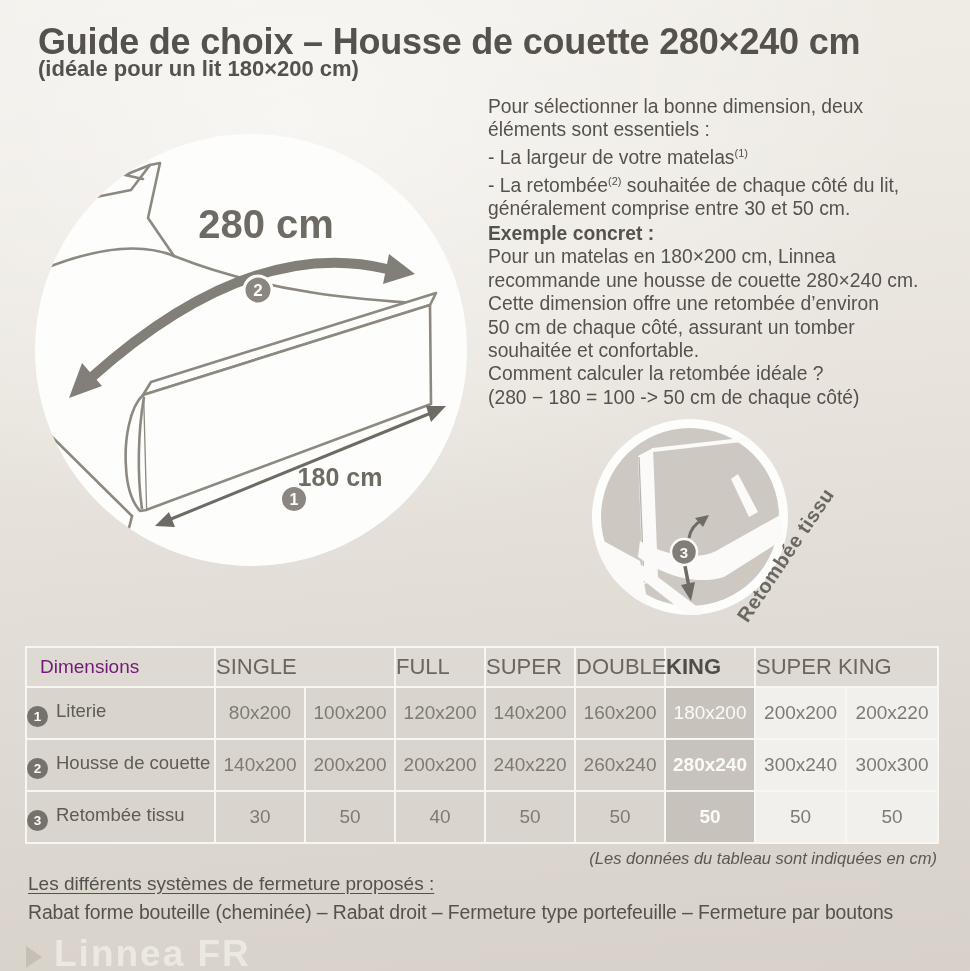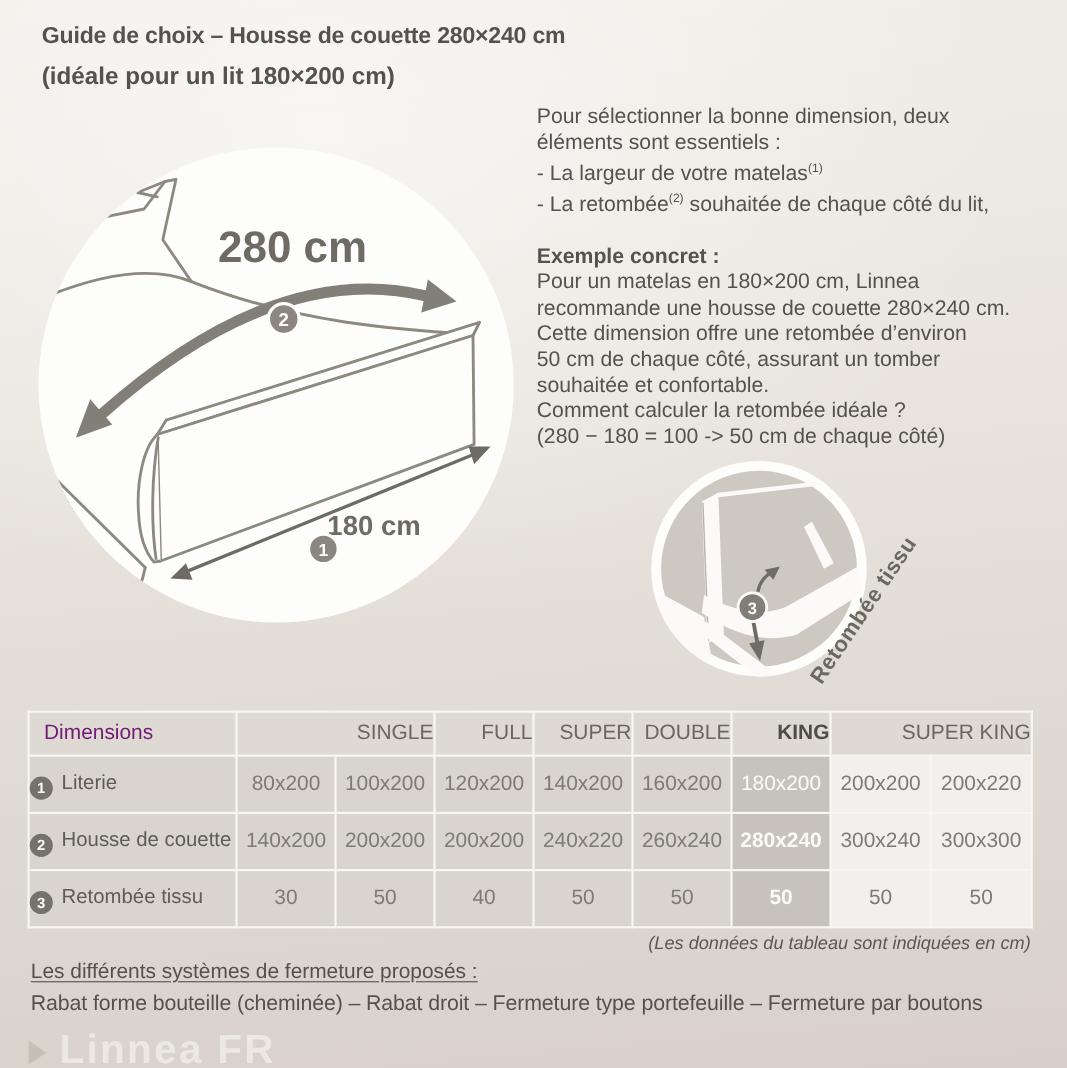--- a/index.html
+++ b/index.html
@@ -6,42 +6,42 @@
   html,body { background:#cfcac2; }
   .page {
     position:relative; width:970px; height:971px; overflow:hidden;
     font-family:"Liberation Sans", sans-serif;
     background:
       radial-gradient(ellipse 900px 600px at 30% 12%, rgba(255,255,255,0.55), rgba(255,255,255,0) 70%),
       linear-gradient(175deg, #f1eee8 0%, #e9e5de 40%, #ddd8d1 75%, #d7d1c9 100%);
     color:#56524d;
   }
   .abs { position:absolute; }
-  h1.title { left:38px; top:21px; font-size:21px; font-weight:700; color:#55514c; letter-spacing:-0.2px;text-align:right; }
+  h1.title { left:38px; top:21px; font-size:36px; font-weight:700; color:#55514c; letter-spacing:-0.2px;text-align:right; }
   h2.subtitle { left:38px; top:56px; font-size:22px; font-weight:700; color:#55514c; }
   .textblock { left:488px; width:470px; font-size:19.3px; line-height:23.4px; color:#55514c; }
   .textblock.intro { top:95px; }
   .textblock.example { top:222px; }
   .tline { white-space:nowrap; }
   .tline.bold { font-weight:700; }
   sup { font-size:11px; }
 
   
   .big-circle { left:35px; top:134px; width:432px; height:432px; border-radius:50%; background:#fdfdfb; }
   .big-circle svg, .small-circle svg { display:block; width:100%; height:100%; }
 
   
   .small-circle { left:592px; top:419px; width:196px; height:196px; border-radius:50%; background:#fdfdfb; }
   .rotated-label { left:697px; top:543px; width:180px; height:26px; text-align:center;
     transform:rotate(-56deg); font-size:20px; font-weight:700; color:#6b6761; letter-spacing:0.5px; }
 
   
   table.sizes { position:absolute; left:25px; top:646px; width:912px; border-collapse:collapse; table-layout:fixed; }
   table.sizes th, table.sizes td { border:2px solid #f8f6f1; }
-  table.sizes thead th { height:40px; background:#dedad3; color:#6b6660; font-size:19px; font-weight:400; text-align:right; }
+  table.sizes thead th { height:40px; background:#dedad3; color:#6b6660; font-size:22px; font-weight:400; text-align:left; }
   table.sizes thead th.dim { text-align:left; padding-left:13px; color:#701a75; font-size:19px; }
   table.sizes thead th.king { font-weight:700; color:#4f4b46; }
   table.sizes tbody th.rowlabel { height:52px; background:#d9d5ce; text-align:left; 
     font-weight:400; color:#5f5b55; font-size:18.5px; white-space:nowrap; }
   table.sizes td { height:52px; background:#d9d5ce; color:#7e7a74; font-size:19px; text-align:center; }
   table.sizes td.king { background:#c7c3bc; color:#fbfaf7; }
   table.sizes td.king.hvy { font-weight:700; }
   table.sizes td.sk { background:#f2f0ec; }
   .tbadge { display:inline-block; width:21px; height:21px; border-radius:50%; background:#75716b;
     color:#fbfaf7; font-size:13.5px; font-weight:700; text-align:center; line-height:21px;
@@ -62,20 +62,21 @@
 <div class="page">
 
   <h1 class="abs title">Guide de choix – Housse de couette 280×240 cm</h1>
   <h2 class="abs subtitle">(idéale pour un lit 180×200 cm)</h2>
 
   <div class="abs textblock intro">
     <div class="tline">Pour sélectionner la bonne dimension, deux</div>
     <div class="tline">éléments sont essentiels :</div>
     <div class="tline"><span>- La largeur de votre matelas</span><sup>(1)</sup></div>
     <div class="tline"><span>- La retombée</span><sup>(2)</sup><span> souhaitée de chaque côté du lit,</span></div>
+    <div class="tline">généralement comprise entre 30 et 50 cm.</div>
   </div>
 
   <div class="abs textblock example">
     <div class="tline bold">Exemple concret :</div>
     <div class="tline">Pour un matelas en 180×200 cm, Linnea</div>
     <div class="tline">recommande une housse de couette 280×240 cm.</div>
     <div class="tline">Cette dimension offre une retombée d’environ</div>
     <div class="tline">50 cm de chaque côté, assurant un tomber</div>
     <div class="tline">souhaitée et confortable.</div>
     <div class="tline">Comment calculer la retombée idéale ?</div>

